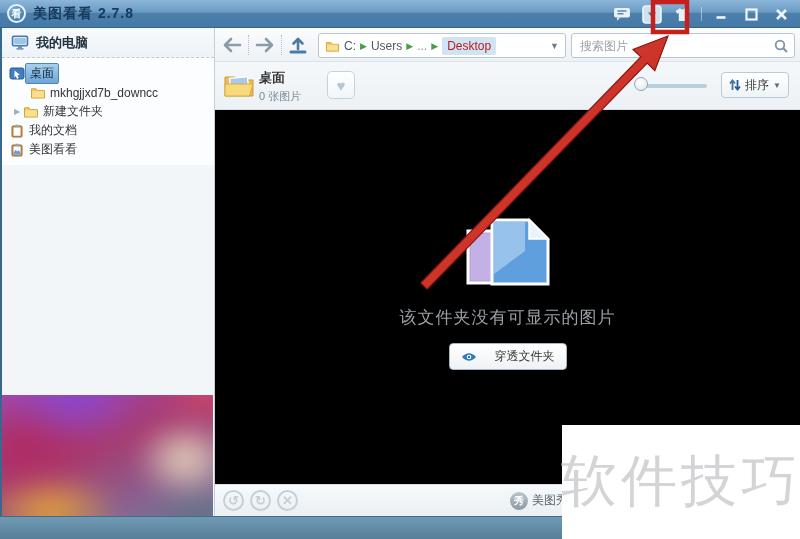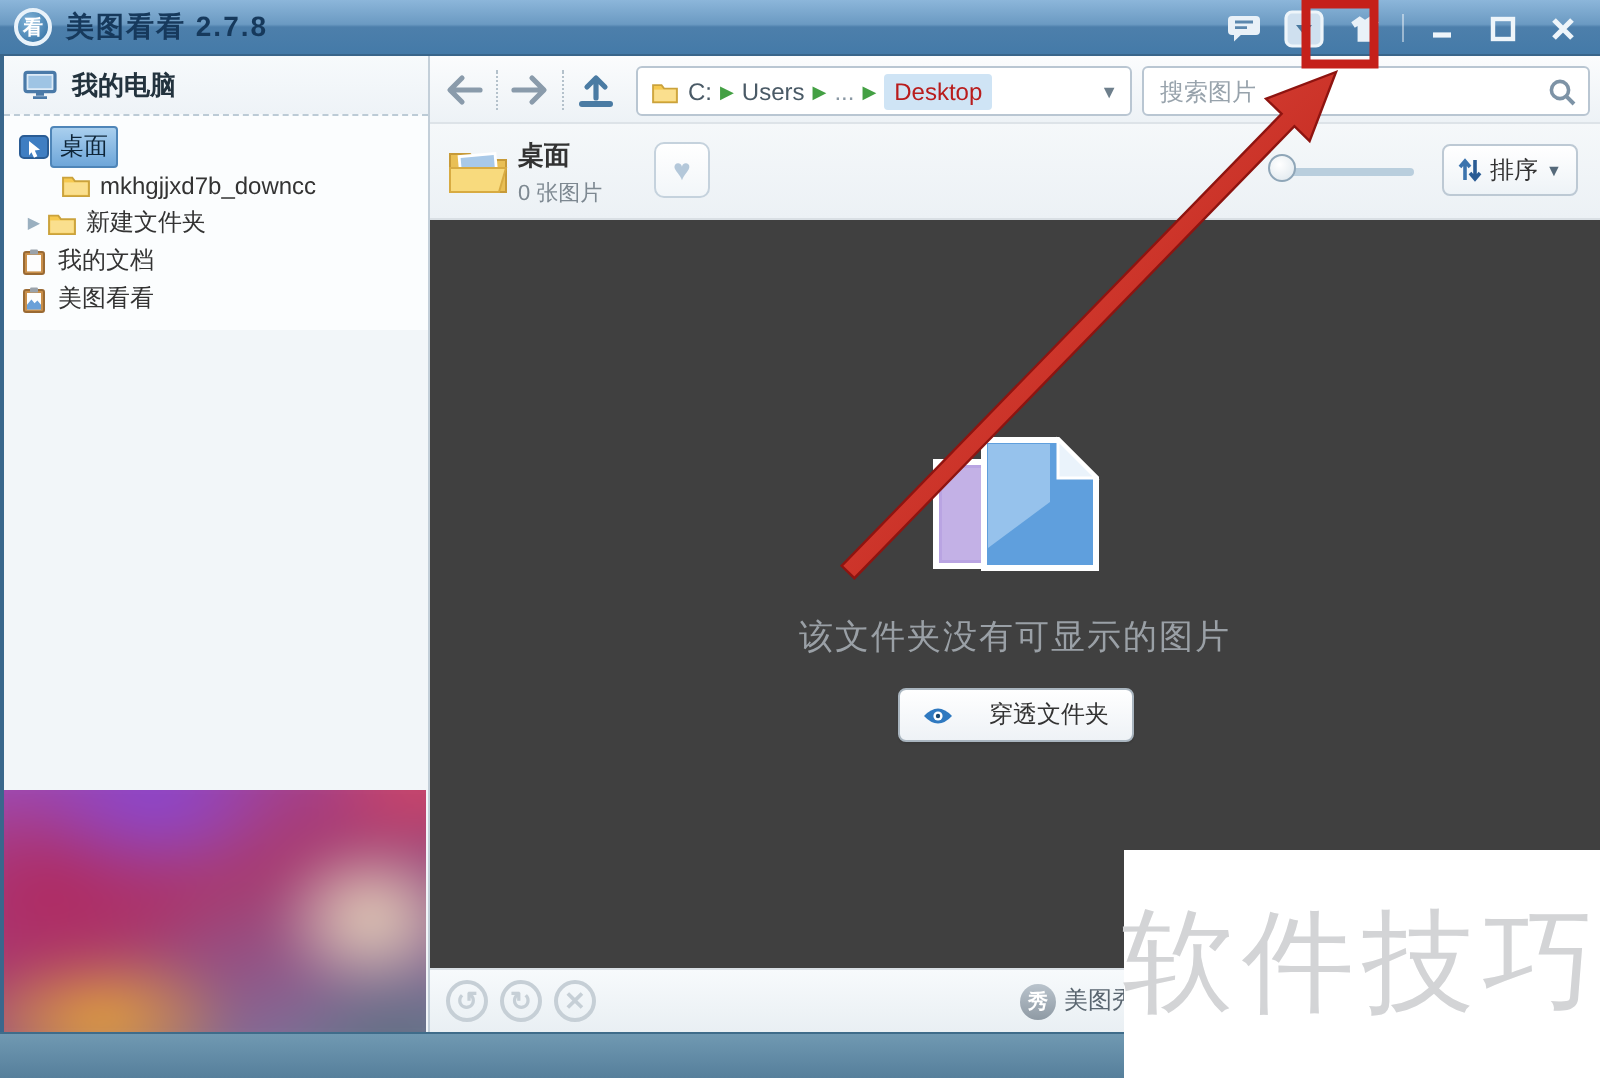--- a/index.html
+++ b/index.html
@@ -80,21 +80,21 @@
   .slider-track { position:absolute; left:424px; top:81px; width:68px; height:4px;
     background:#b9cedd; border-radius:2px; top:22px; }
   .slider-handle { position:absolute; left:419px; top:15px; width:14px; height:14px;
     background:radial-gradient(circle at 40% 35%, #ffffff, #dde6ec); border:1px solid #8fa6b8;
     border-radius:50%; cursor:pointer; }
   .sort-btn { position:absolute; left:506px; top:10px; width:68px; height:26px;
     background:linear-gradient(#ffffff,#eef3f7); border:1px solid #bdc9d4; border-radius:4px;
     display:flex; align-items:center; justify-content:center; gap:4px; font-size:12px; color:#333; cursor:pointer; }
   .sort-caret { font-size:8px; color:#55697a; }
 
-  .content { position:relative; height:374px; background:#404040; text-align:center; }
+  .content { position:relative; height:374px; background:#000000; text-align:center; }
   .empty-wrap { padding-top:106px; }
   .empty-msg { margin-top:14px; font-size:17px; color:#9aa0a6; letter-spacing:1px; }
   .penetrate-btn { margin-top:14px; display:inline-flex; align-items:center; gap:18px;
     background:linear-gradient(#ffffff,#eef2f6); border:1px solid #a9b5bf; border-radius:4px;
     padding:4px 11px; font-size:12px; color:#333; cursor:pointer;
     box-shadow:0 1px 1px rgba(0,0,0,.08); }
 
   .bottombar { position:relative; height:32px;
     background:linear-gradient(#f7fafc,#e9eff3); border-top:1px solid #d9dfe4;
     display:flex; align-items:center; padding-left:8px; gap:6px; }

